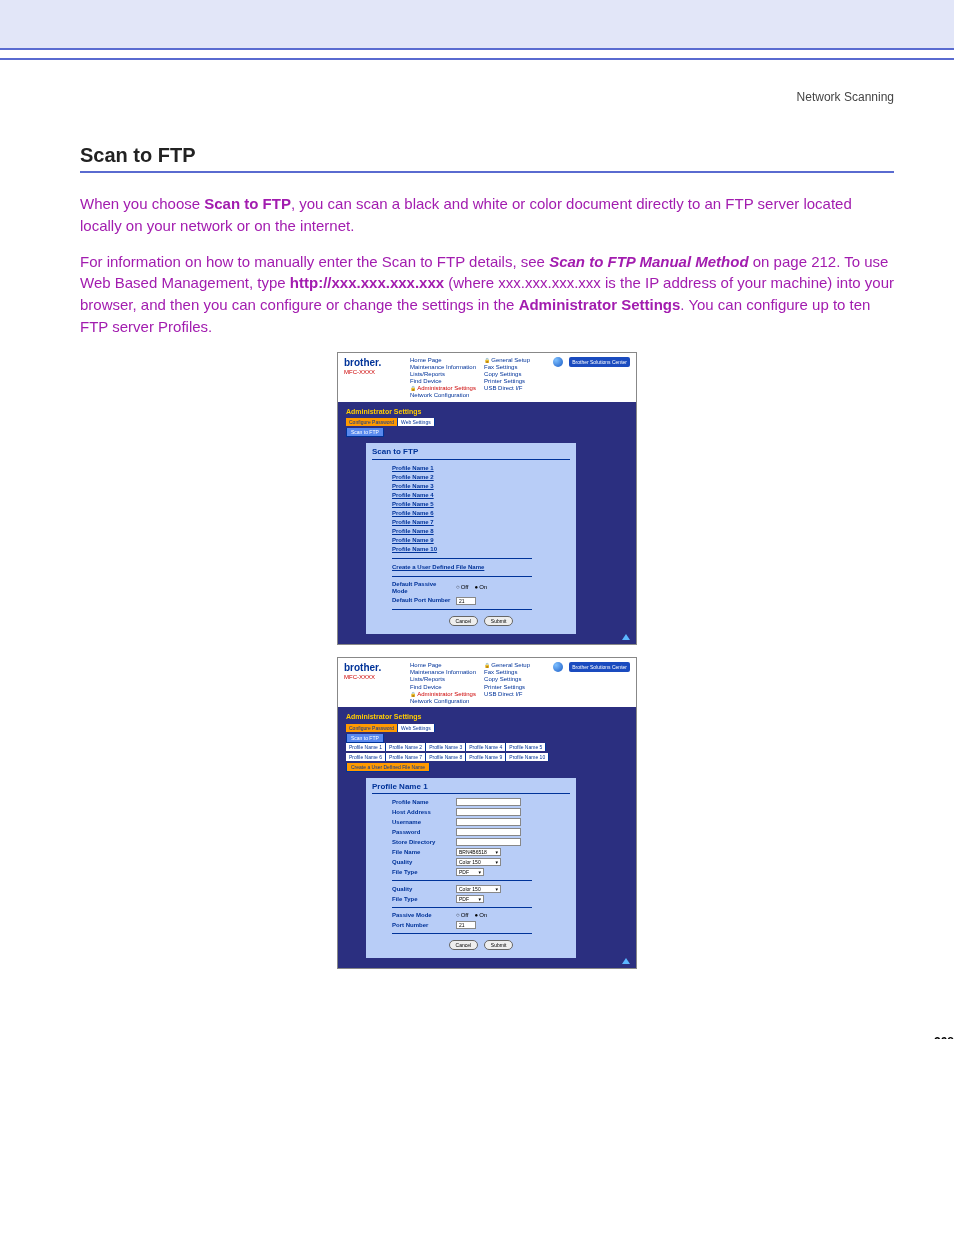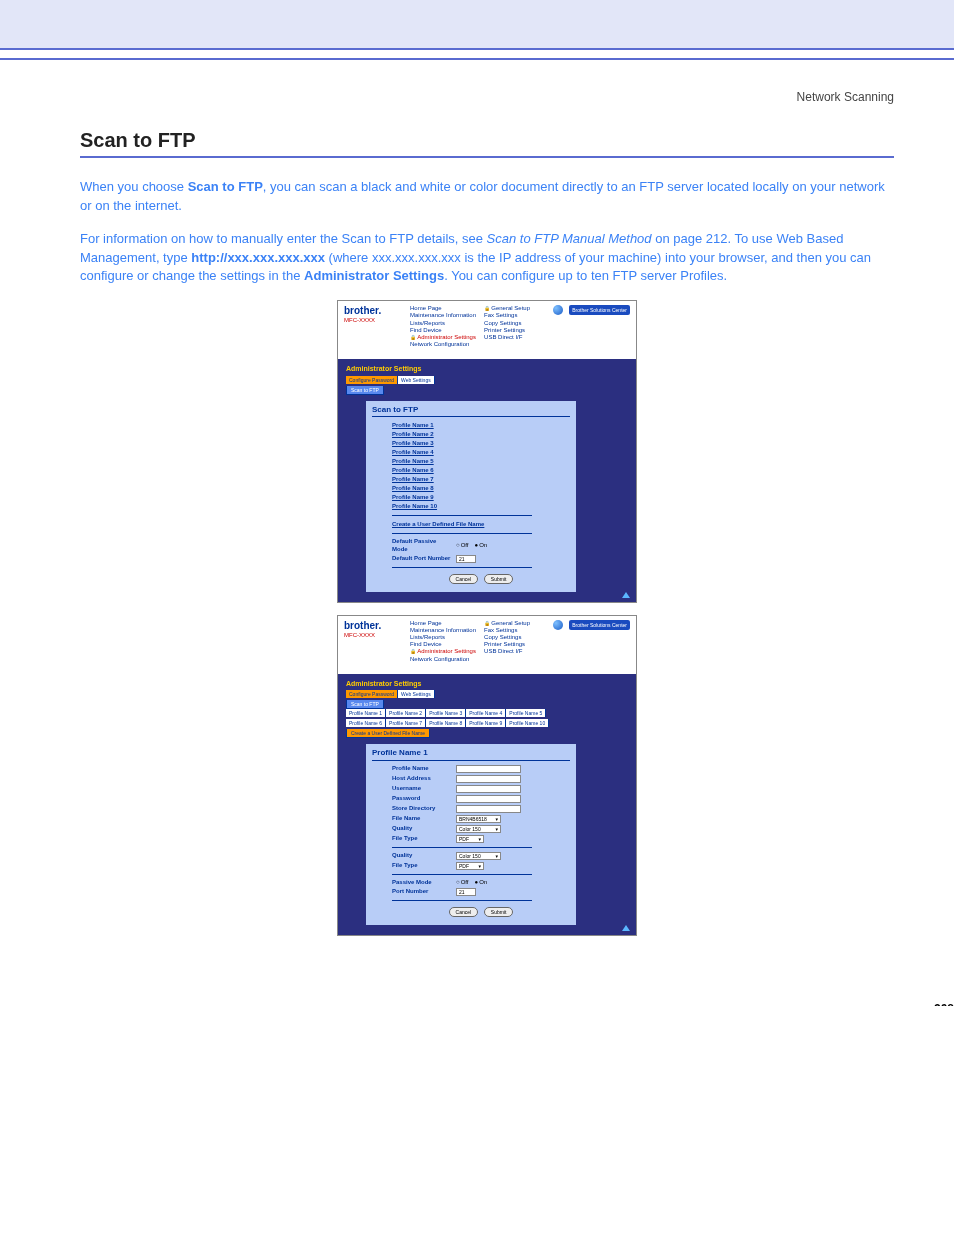--- a/index.html
+++ b/index.html
@@ -1,32 +1,32 @@
 <!DOCTYPE html>
 <html><head>
 <meta charset="utf-8">
 <style>
   * { box-sizing: border-box; margin: 0; padding: 0; }
   body { font-family: Arial, Helvetica, sans-serif; background: #fff; width: 954px; }
   .top-bar { height: 50px; background: #e2e6f8; border-bottom: 2px solid #5a6bd0; margin-bottom: 8px; }
   .thin-line { height: 2px; background: #5a6bd0; }
   .page { padding: 30px 60px 30px 80px; position: relative; }
-  .breadcrumb { text-align: right; font-size: 12px; color: #444; margin-bottom: 25px; }
+  .breadcrumb { text-align: right; font-size: 12px; color: #444; margin-bottom: 40px; }
   .section-title { font-size: 20px; font-weight: bold; color: #222; margin-bottom: 4px; }
   .title-underline { height: 2px; background: #5a6bd0; margin-bottom: 20px; }
-  p.body { font-size: 13px; line-height: 1.45; color: #3b82f6; margin-bottom: 14px; }
+  p.body { font-size: 15px; line-height: 1.45; color: #a21caf; margin-bottom: 14px; }
   .bold { font-weight: bold; }
-  .italic { font-style: italic; }
+  .italic { font-style: italic; font-weight: bold; }
   .page-num { position: absolute; right: 0; bottom: -10px; font-size: 12px; font-weight: bold; color: #000; }
 
   
   .shots { width: 300px; margin: 10px auto 40px; }
   .shot { border: 1px solid #888; margin-bottom: 12px; background: #fff; font-size: 6px; line-height: 1.2; }
 
-  .shot-header { padding: 4px 6px 11px 6px; display: flex; gap: 6px; align-items: flex-start; border-bottom: 0; }
+  .shot-header { padding: 4px 6px 2px 6px; display: flex; gap: 6px; align-items: flex-start; border-bottom: 0; }
   .logo-block { width: 60px; }
   .logo { color: #003399; font-weight: bold; font-size: 10px; }
   .model { color: #cc0000; font-size: 6px; }
   .nav-cols { display: flex; gap: 8px; flex: 1; }
   .nav-col { display: flex; flex-direction: column; }
   .nav-col span { color: #003399; }
   .nav-col .current { color: #cc0000; }
   .nav-lock { color: #cc0000; font-size: 5px; margin-right: 1px; }
   .globe { width: 10px; height: 10px; background: radial-gradient(circle at 30% 30%, #7ec0ff, #1a5cc7); border-radius: 50%; display: inline-block; }
   .solutions-btn { background: #1a4bbf; color: #fff; font-size: 5px; padding: 2px 3px; border-radius: 2px; height: 10px; display: flex; align-items: center; }

